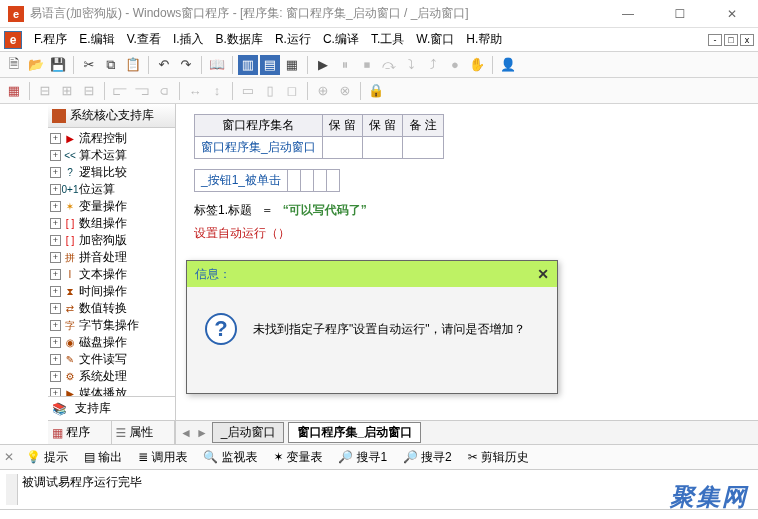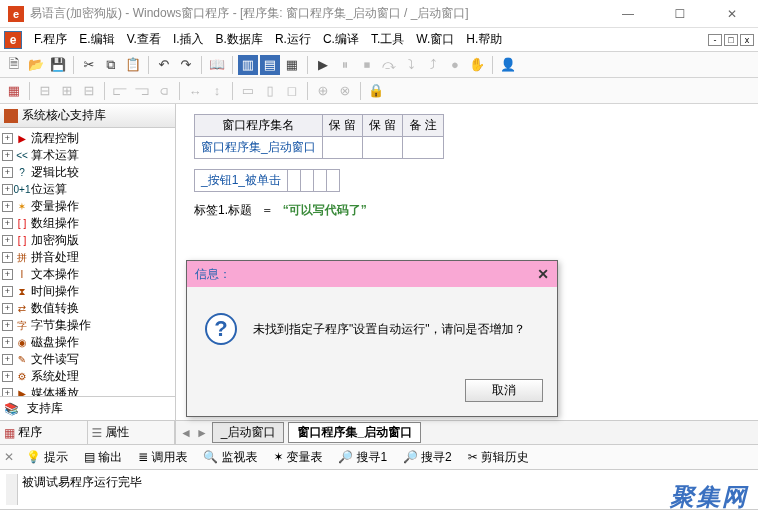--- a/index.html
+++ b/index.html
@@ -12,21 +12,21 @@
 .menubar { height: 24px; display: flex; align-items: center; padding: 0 4px; border-bottom: 1px solid #d4d4d4; }
 .menubar .logo-e { width: 18px; height: 18px; background: #d84417; color: #fff; display: inline-flex; align-items: center; justify-content: center; margin-right: 6px; border: 1px solid #3a70a8; font-weight: bold; }
 .menubar .mitem { padding: 2px 6px; color: #000; }
 .menubar .winctl { margin-left: auto; display: flex; gap: 2px; }
 .menubar .winctl span { border: 1px solid #888; width: 14px; height: 12px; display: inline-block; font-size: 9px; text-align: center; line-height: 10px; }
 .toolbar { height: 26px; background: #fafafa; border-bottom: 1px solid #d4d4d4; display: flex; align-items: center; padding: 0 4px; gap: 2px; }
 .tbtn { width: 20px; height: 20px; display: inline-flex; align-items: center; justify-content: center; font-size: 13px; color: #444; }
 .tsep { width: 1px; height: 18px; background: #ccc; margin: 0 3px; }
 .toolbar2 { height: 26px; background: #fafafa; border-bottom: 1px solid #d4d4d4; display: flex; align-items: center; padding: 0 4px; gap: 2px; }
 .main { display: flex; height: 340px; }
-.sidebar { width: 176px; border-right: 1px solid #ccc; display: flex; flex-direction: column; }
+.sidebar { width: 176px; border-right: 1px solid #ccc; display: flex; flex-direction: column; padding-left: 48px; }
 .side-head { background: linear-gradient(#fff,#e8e8e8); border-bottom: 1px solid #ccc; padding: 3px 4px; display: flex; align-items: center; }
 .side-head .ic { width: 14px; height: 14px; background: #c05020; margin-right: 4px; }
 .tree { flex: 1; overflow: auto; padding: 2px; background: #fff; font-size: 12px; }
 .tree-row { display: flex; align-items: center; height: 17px; white-space: nowrap; }
 .tree-row .pm { width: 11px; height: 11px; border: 1px solid #888; font-size: 9px; line-height: 9px; text-align: center; margin-right: 2px; color: #444; }
 .tree-row .ic { width: 14px; height: 14px; margin-right: 2px; font-size: 10px; display: inline-flex; align-items: center; justify-content: center; }
 .side-foot { border-top: 1px solid #ccc; padding: 3px 4px; display: flex; align-items: center; }
 .side-tabs { display: flex; border-top: 1px solid #ccc; }
 .side-tab { flex: 1; padding: 3px 4px; border-right: 1px solid #ccc; display: flex; align-items: center; gap: 3px; background: #f7f7f7; }
 .editor { flex: 1; background: #fff; position: relative; padding: 10px 18px; overflow: hidden; }
@@ -38,21 +38,21 @@
 .code-line .green { color: #3a8a3a; font-weight: bold; }
 .editor-tabs { position: absolute; bottom: 0; left: 0; right: 0; height: 24px; border-top: 1px solid #ccc; background: #f4f4f4; display: flex; align-items: center; padding: 0 4px; gap: 4px; }
 .ed-tab { border: 1px solid #888; padding: 1px 8px; font-size: 12px; background: #fff; }
 .ed-tab.active { background: #e8e8e8; }
 .bottom-tabs { height: 26px; border-top: 1px solid #ccc; border-bottom: 1px solid #ccc; background: #fafafa; display: flex; align-items: center; padding: 0 4px; }
 .btab { padding: 3px 8px; display: flex; align-items: center; gap: 3px; }
 .output { height: 40px; border-bottom: 1px solid #ccc; padding: 4px 6px; background: #fff; display: flex; }
 .out-side { width: 12px; background: #f0f0f0; border-right: 1px solid #ccc; margin-right: 4px; }
 .watermark { position: absolute; right: 10px; bottom: 6px; font-size: 24px; font-style: italic; font-weight: bold; color: #3a70c0; letter-spacing: 2px; }
 .dialog { position: absolute; left: 186px; top: 260px; width: 372px; background: #f4f4f4; border: 1px solid #666; box-shadow: 2px 2px 6px rgba(0,0,0,0.25); }
-.dialog .dtitle { height: 26px; display: flex; align-items: center; padding: 0 8px; background: #f9a8d4; }
+.dialog .dtitle { height: 26px; display: flex; align-items: center; padding: 0 8px; background: #bef264; }
 .dialog .dtitle .dt { color: #2664b0; flex: 1; }
 .dialog .dclose { font-size: 14px; font-weight: bold; color: #333; }
 .dialog .dbody { padding: 26px 18px; display: flex; align-items: center; gap: 16px; }
 .dialog .qicon { width: 32px; height: 32px; border-radius: 50%; border: 2px solid #2a63b0; color: #2a63b0; font-size: 22px; font-weight: bold; display: flex; align-items: center; justify-content: center; background: #fff; }
 .dialog .dbtns { display: flex; justify-content: flex-end; padding: 8px 14px 14px; gap: 20px; }
 .dialog .dbtn { min-width: 78px; height: 23px; border: 1px solid #888; background: linear-gradient(#fff,#e4e4e4); font-size: 12px; }
 .dialog .dbtn.primary { outline: 1px solid #3a70c0; }
 </style>
 </head>
 <body>
@@ -272,20 +272,23 @@
         <td></td>
       </tr>
     </tbody>
       </table>
 
     <div class="code-line">
       <span>标签1.标题</span>
       <span style="margin:0 6px">＝</span>
       <span class="green">“可以写代码了”</span>
     </div>
+    <div class="code-line">
+      <span class="red">设置自动运行（）</span>
+    </div>
 
     <div class="editor-tabs">
       <span style="color:#888">◄</span>
       <span style="color:#888">►</span>
       <span class="ed-tab active">_启动窗口</span>
       <span class="ed-tab"><b>窗口程序集_启动窗口</b></span>
     </div>
   </div>
 </div>
 
@@ -335,15 +338,14 @@
 <div class="dialog">
   <div class="dtitle">
     <span class="dt">信息：</span>
     <span class="dclose">✕</span>
   </div>
   <div class="dbody">
     <div class="qicon">?</div>
     <div>未找到指定子程序"设置自动运行"，请问是否增加？</div>
   </div>
   <div class="dbtns">
-    <button class="dbtn">取消</button>
   </div>
 </div>
 
 </body></html>

